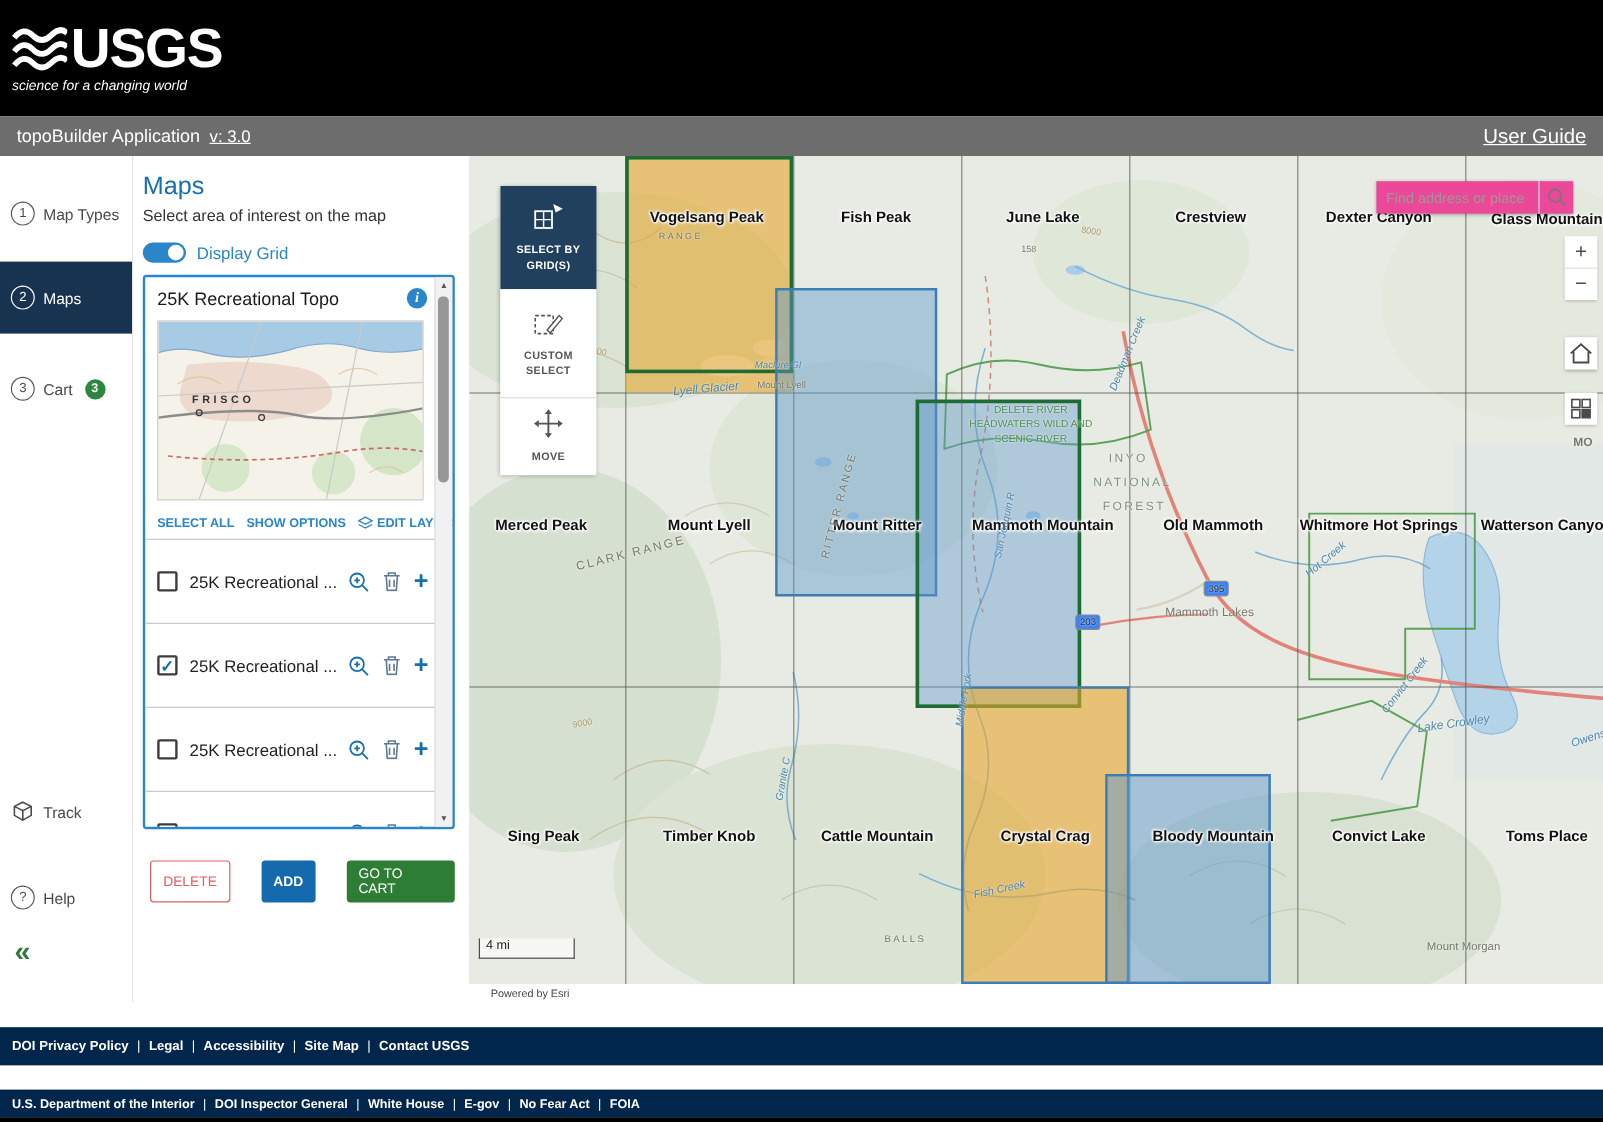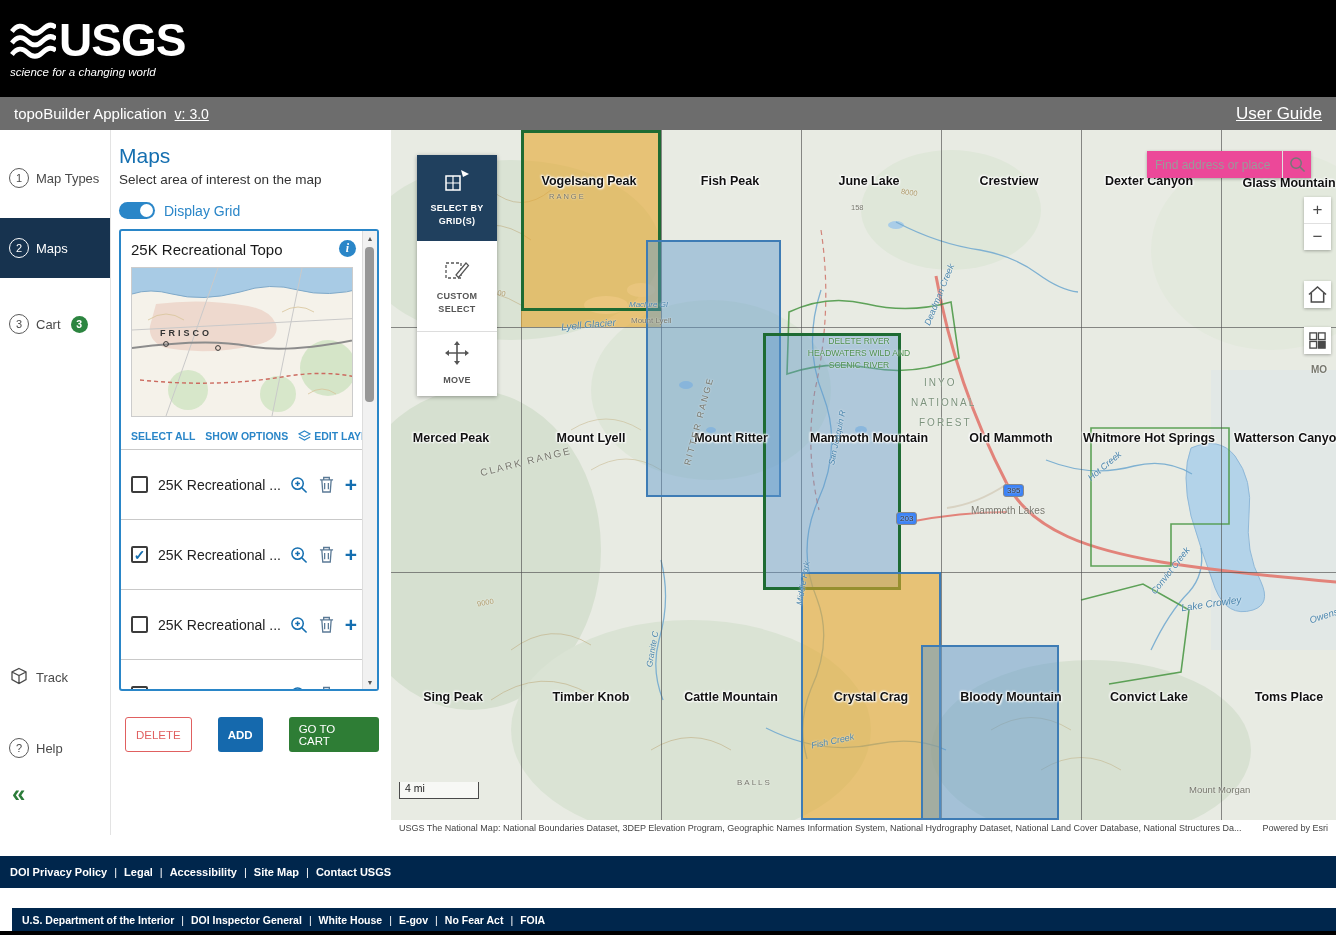--- a/index.html
+++ b/index.html
@@ -110,21 +110,21 @@
   .scalebar{position:absolute;left:8px;top:652px;width:80px;height:17px;border:1px solid #4a4a4a;border-top:none;background:rgba(255,255,255,.65);font-size:10.5px;color:#222;padding-left:5px;box-sizing:border-box;}
 
   .attribution{height:15px;background:#fff;display:flex;align-items:center;justify-content:space-between;padding:0 8px;font-size:9px;color:#444;white-space:nowrap;overflow:hidden;}
   .attribution .attr-left{overflow:hidden;text-overflow:ellipsis;}
   .attribution .attr-right{margin-left:10px;}
 
   
   .gap1{height:21px;background:#fff;}
   .foot1{height:32px;background:#00264c;display:flex;align-items:center;padding-left:10px;color:#fff;font-size:11px;font-weight:bold;}
   .gap2{height:20px;background:#fff;}
-  .foot2{height:23px;background:#00264c;display:flex;align-items:center;padding-left:10px;color:#fff;font-size:10.5px;font-weight:bold;margin-left:12px;}
+  .foot2{height:23px;background:#00264c;display:flex;align-items:center;padding-left:10px;color:#fff;font-size:10.5px;font-weight:bold;}
   .blackbar{height:4px;background:#000;}
   .fsep{margin:0 7px;font-weight:normal;}
 </style>
 </head>
 <body>
 
 <div data-interactable="false">
 
   <header class="usgs-header" data-interactable="false">
     <div class="logo" data-interactable="true">
@@ -464,21 +464,20 @@
               <rect x="11" y="2" width="7" height="7" stroke="#4a4a4a" stroke-width="1.4" fill="none"></rect>
               <rect x="2" y="11" width="7" height="7" stroke="#4a4a4a" stroke-width="1.4" fill="none"></rect>
               <rect x="11" y="11" width="7" height="7" stroke="#4a4a4a" stroke-width="1.4" fill="#4a4a4a"></rect>
             </svg>
         </div>
 
         <div class="scalebar" data-interactable="false">4 mi</div>
       </div>
 
       <div class="attribution" data-interactable="false">
-        <span class="attr-left" data-interactable="false">USGS The National Map: National Boundaries Dataset, 3DEP Elevation Program, Geographic Names Information System, National Hydrography Dataset, National Land Cover Database, National Structures Da...</span>
         <span class="attr-right" data-interactable="true">Powered by Esri</span>
       </div>
     </section>
   </div>
 
   <div class="gap1" data-interactable="false"></div>
   <footer class="foot1" data-interactable="false">
     <span data-interactable="true">DOI Privacy Policy</span>
       <span class="fsep" data-interactable="false">|</span>
     <span data-interactable="true">Legal</span>

